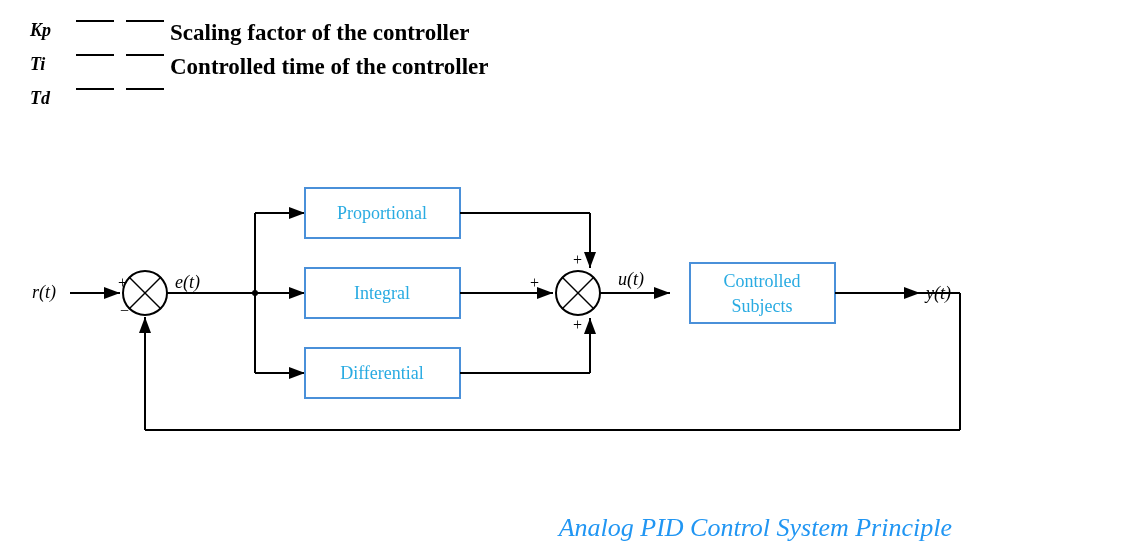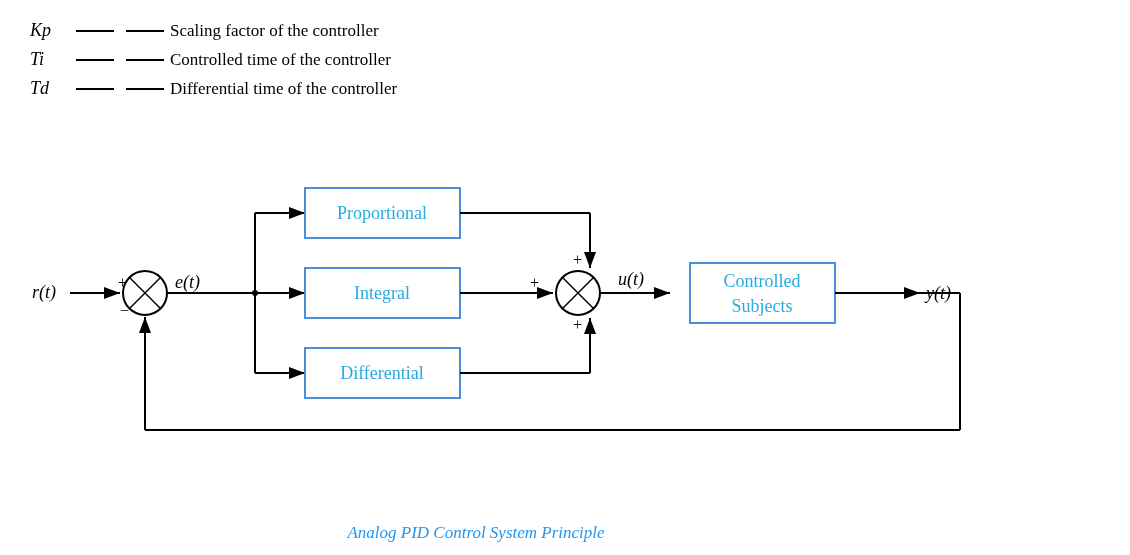--- a/index.html
+++ b/index.html
@@ -13,64 +13,65 @@
     }
 
     
     .legend {
       position: absolute;
       top: 20px;
       left: 30px;
     }
     .legend-row {
       display: flex;
-      align-items: center;
+      align-items: flex-start;
       margin-bottom: 8px;
       font-size: 18px;
+      font-weight: bold;
     }
     .legend-symbol {
       font-style: italic;
       width: 40px;
       display: inline-block;
     }
     .legend-dash {
       width: 38px;
       display: inline-flex;
       align-items: center;
       margin: 0 6px;
     }
     .legend-dash::before {
       content: '';
       display: block;
       width: 38px;
       height: 2px;
       background: #000;
     }
     .legend-text {
-      font-size: 17px;
+      font-size: 23px;
     }
 
     
     .diagram-container {
       position: absolute;
       top: 120px;
       left: 0;
       width: 1130px;
       height: 380px;
     }
 
     
     .diagram-title {
       position: absolute;
       bottom: 12px;
       left: 0;
       width: 952px;
-      text-align: center;
+      text-align: right;
       color: #2196F3;
-      font-size: 17px;
+      font-size: 26px;
       font-style: italic;
       font-family: Georgia, serif;
     }
   </style>
 </head>
 <body>
 
 <div class="legend">
   <div class="legend-row">
     <span class="legend-symbol">Kp</span>
@@ -81,21 +82,20 @@
   <div class="legend-row">
     <span class="legend-symbol">Ti</span>
     <span class="legend-dash"></span>
     <span class="legend-dash"></span>
     <span class="legend-text">Controlled time of the controller</span>
   </div>
   <div class="legend-row">
     <span class="legend-symbol">Td</span>
     <span class="legend-dash"></span>
     <span class="legend-dash"></span>
-    <span class="legend-text">Differential time of the controller</span>
   </div>
 </div>
 
 <div class="diagram-container">
   <svg width="1130" height="340" viewBox="0 0 1130 340" xmlns="http://www.w3.org/2000/svg">
 
     <defs>
       <marker id="arrowhead" markerWidth="8" markerHeight="6" refX="8" refY="3" orient="auto">
         <polygon points="0 0, 8 3, 0 6" fill="#000"></polygon>
       </marker>

